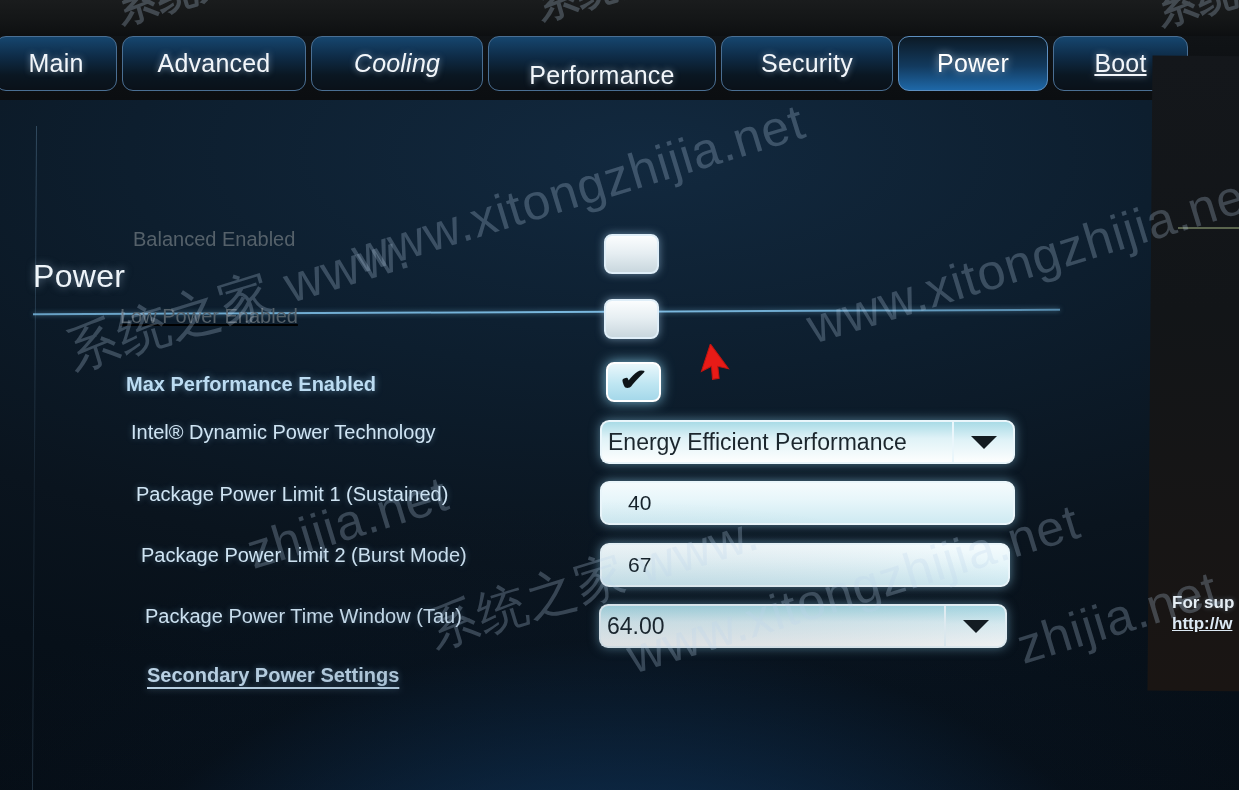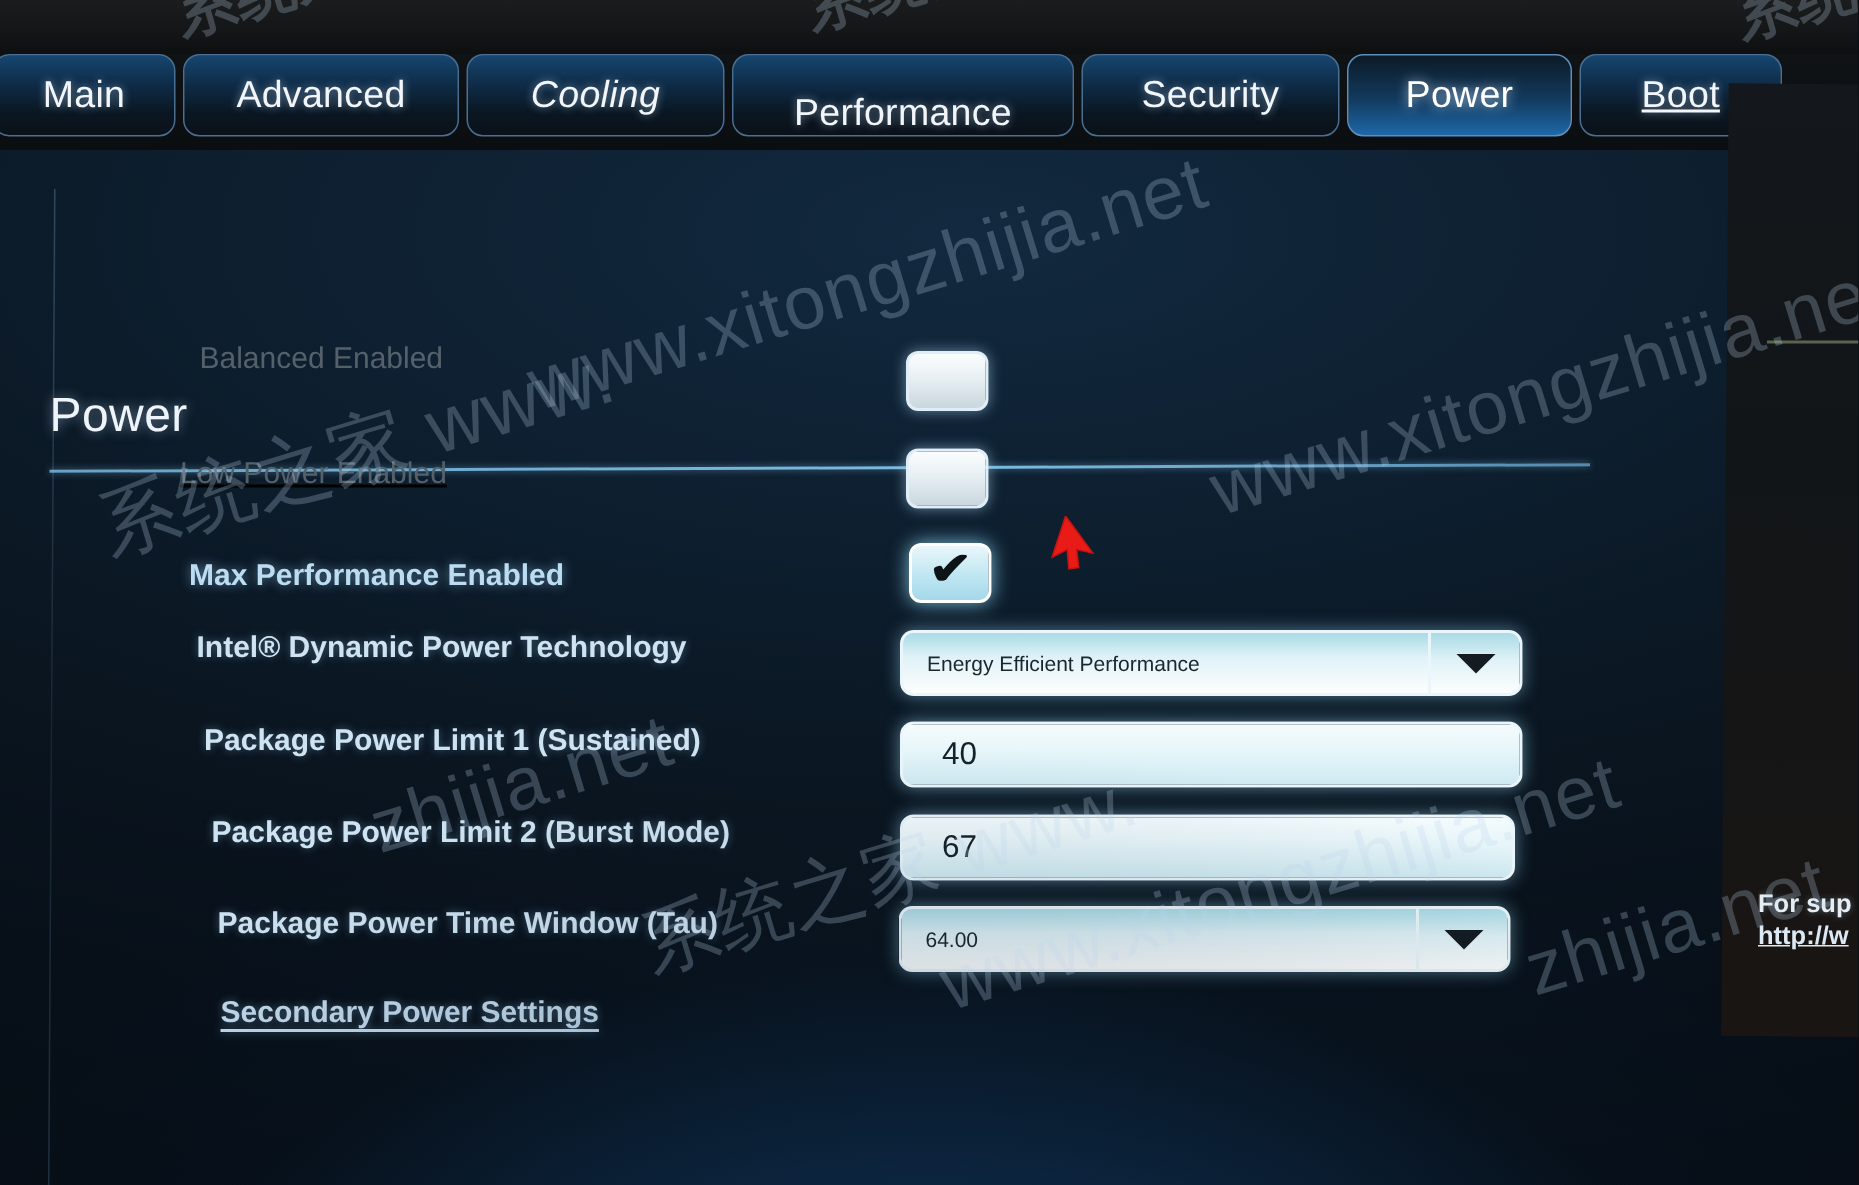--- a/index.html
+++ b/index.html
@@ -129,21 +129,21 @@
     font-weight: bold;
     text-shadow: 0 0 7px rgba(150,205,245,.55);
   }
   .row-label.disabled {
     color: #55616a;
     font-weight: normal;
     text-shadow: none;
   }
   .row-label.normal {
     color: #cfe4f3;
-    font-weight: bold;
+    font-weight: normal;
     text-shadow: 0 0 6px rgba(150,200,240,.40);
   }
 
   
   .checkbox {
     width: 55px; height: 40px;
     border-radius: 8px;
     border: 2px solid #dfeef8;
     background: linear-gradient(180deg, #fbfdfe 0%, #e6eef2 48%, #c9d7de 100%);
     box-shadow: 0 0 9px rgba(175,215,245,.55);
@@ -182,23 +182,23 @@
     border-radius: 9px;
     box-shadow: 0 0 11px rgba(150,215,245,.5);
   }
   .combo .combo-value {
     flex: 1;
     border: 2px solid #eaf6fb;
     border-right: none;
     border-radius: 9px 0 0 9px;
     background: linear-gradient(180deg, #a9dbe6 0%, #dff2f7 40%, #fdfefe 100%);
     display: flex; align-items: center;
-    padding-left: 16px;
+    padding-left: 6px;
     color: #1b262d;
-    font-size: 14px;
+    font-size: 23px;
     white-space: nowrap;
     overflow: hidden;
   }
   .combo .combo-arrow {
     width: 63px;
     border: 2px solid #eaf6fb;
     border-radius: 0 9px 9px 0;
     background: linear-gradient(180deg, #a9dbe6 0%, #dff2f7 45%, #fdfefe 100%);
     display: flex; align-items: center; justify-content: center;
   }

